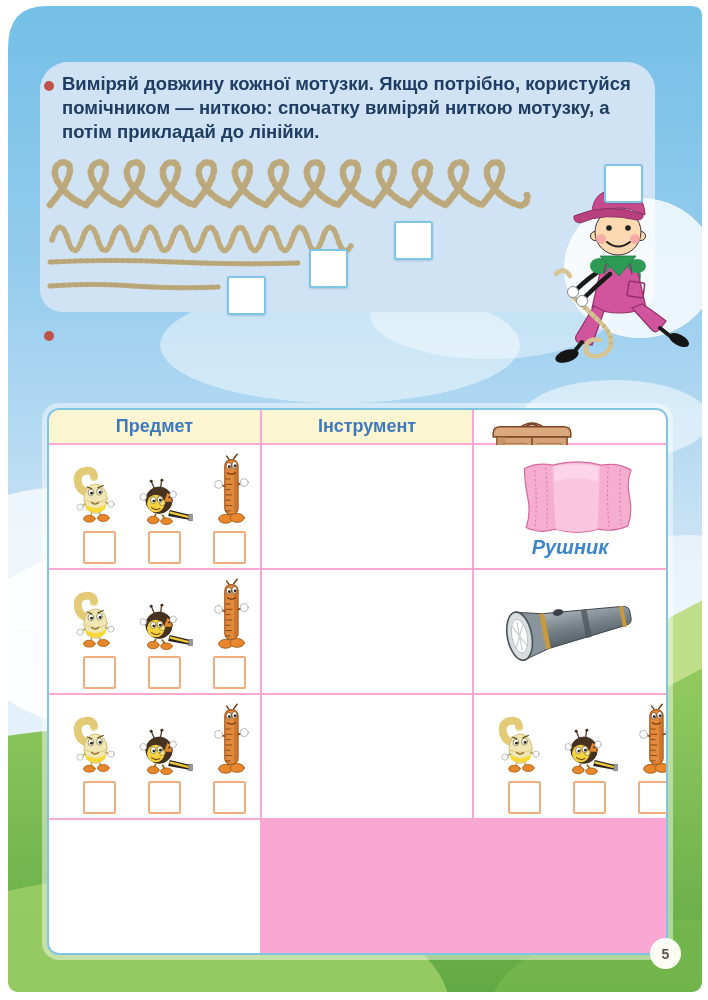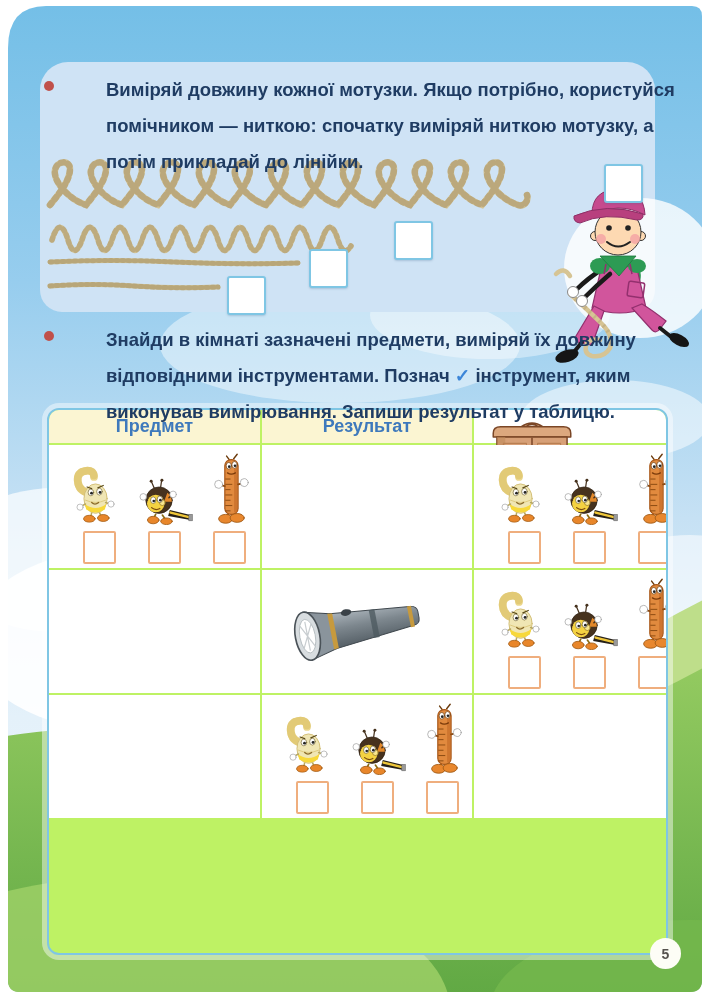--- a/index.html
+++ b/index.html
@@ -4,35 +4,35 @@
 <style>
   html,body{margin:0;padding:0;background:#ffffff;}
   .page{position:relative;width:708px;height:1000px;background:#fff;overflow:hidden;
         font-family:"Liberation Sans",sans-serif;}
   .layer{position:absolute;left:0;top:0;}
   
   .panel1{position:absolute;left:40px;top:62px;width:615px;height:250px;
           background:#cfe3f5;border-radius:28px 28px 22px 22px;z-index:1;}
   
   .task-text{position:absolute;z-index:6;font-weight:bold;font-size:18.5px;
-             line-height:36px;color:#1f3c63;margin-left:44px;}
+             line-height:24px;color:#1f3c63;}
   .task1-text{left:62px;top:72px;width:586px;}
   .task2-text{left:62px;top:322px;width:578px;}
   .bullet{position:absolute;width:10px;height:10px;border-radius:50%;
           background:#c0504a;z-index:6;}
   .check{color:#3c86d8;font-weight:bold;}
   
   .rope-box{position:absolute;width:35px;height:35px;background:#fff;
             border:2px solid #7fc6e4;border-radius:3px;z-index:5;
             box-shadow:0 1px 2px rgba(60,100,140,.25);}
   
   .meas-table{position:absolute;left:47px;top:408px;width:617px;z-index:5;
               display:grid;grid-template-columns:211px 210px 192px;
               grid-template-rows:33px 123px 123px 123px 133px;
-              gap:2px;background:#bef264;border:2px solid #7fc6e4;
+              gap:2px;background:#f9a8d4;border:2px solid #7fc6e4;
               border-radius:12px;overflow:hidden;
               box-shadow:0 0 0 5px rgba(255,255,255,.45);}
   .th{background:#fbf5d2;display:flex;align-items:center;justify-content:center;
       font-weight:bold;font-size:18px;color:#3e79bc;}
   .td{background:#ffffff;position:relative;}
   .lbl{position:absolute;font-style:italic;font-weight:bold;font-size:20px;
        color:#3e86c9;text-align:center;}
   .lbl-r1{left:106px;top:58px;width:100px;}
   .lbl-bottom{left:0;bottom:9px;width:100%;}
   .obj-svg{position:absolute;}
@@ -182,21 +182,20 @@
     <path d="M 16,96 Q 24,88 30,98 M 30,116 Q 48,132 62,146 Q 74,158 70,170 Q 64,180 52,178 Q 44,176 46,168 Q 48,160 60,162" stroke="#d6c494" stroke-width="4.5" fill="none" stroke-linecap="round"></path>
     <path d="M 30,116 Q 48,132 62,146 Q 74,158 70,170" stroke="#b5a276" stroke-width="4.5" fill="none" stroke-dasharray="2 4.5" opacity="0.5"></path>
     <circle cx="33" cy="114" r="5.5" fill="#fff" stroke="#8a8a8a" stroke-width="1"></circle>
     <circle cx="42" cy="123" r="5.5" fill="#fff" stroke="#8a8a8a" stroke-width="1"></circle>
     <path d="M 42,164 L 34,174 M 120,150 L 130,158" stroke="#1a1a1a" stroke-width="4" stroke-linecap="round"></path>
     <ellipse cx="27" cy="178" rx="12" ry="6" fill="#151515" transform="rotate(-18 27 178)"></ellipse>
     <ellipse cx="139" cy="162" rx="11" ry="5.5" fill="#151515" transform="rotate(28 139 162)"></ellipse>
   </svg>
 
   <span class="bullet" style="left:44px;top:331px;"></span>
-  <div class="task-text task2-text"><span>Знайди в кімнаті зазначені предмети, виміряй їх довжину відповідними інструментами. Познач </span><span class="check">✓</span><span> інструмент, яким виконував вимірювання. Запиши результат у таблицю.</span></div>
 
   <svg width="0" height="0" style="position:absolute;">
     <defs>
       <symbol id="sym-thread" viewBox="0 0 62 74">
         <g stroke-linecap="round">
           <path d="M 25,36 Q 11,33 10,20 Q 9,8 21,7 Q 31,6 31,15" fill="none" stroke="#ecd88e" stroke-width="10"></path>
           <path d="M 25,36 Q 11,33 10,20 Q 9,8 21,7 Q 31,6 31,15" fill="none" stroke="#d8bc5e" stroke-width="10" stroke-dasharray="2 4" opacity="0.5"></path>
           <path d="M 28,61 L 27,66 M 38,61 L 40,65" stroke="#b8a860" stroke-width="2"></path>
           <ellipse cx="33" cy="43" rx="15" ry="19" fill="#f0e6b4" stroke="#d0bc74" stroke-width="1.2"></ellipse>
           <path d="M 19,50 Q 33,60 47,50 L 45,57 Q 33,65 21,57 Z" fill="#f7d83a"></path>
@@ -256,21 +255,21 @@
           <circle cx="36" cy="38" r="4.5" fill="#fff" stroke="#9a9a9a" stroke-width="0.8"></circle>
           <ellipse cx="15" cy="79" rx="8" ry="5" fill="#e8872e" stroke="#a05a14" stroke-width="1"></ellipse>
           <ellipse cx="28" cy="78" rx="8" ry="5" fill="#e8872e" stroke="#a05a14" stroke-width="1"></ellipse>
         </g>
       </symbol>
     </defs>
   </svg>
 
   <div class="meas-table">
     <div class="th">Предмет</div>
-    <div class="th">Результат</div>
+    <div class="th">Інструмент</div>
 
     <div class="td">
       <svg class="obj-svg" style="left:10px;top:6px;" width="96" height="112" viewBox="0 0 104 116">
         <g stroke="#7a4626" stroke-width="1.6" stroke-linejoin="round">
           <path d="M 40,9 Q 52,1 64,9 L 59,9 Q 52,4 45,9 Z" fill="#dca87e"></path>
           <path d="M 10,16 Q 10,9 18,9 L 86,9 Q 94,9 94,16 L 94,20 L 10,20 Z" fill="#dca87e"></path>
           <rect x="14" y="20" width="76" height="68" fill="#d7a077"></rect>
           <rect x="14" y="20" width="9" height="68" fill="#c08a5c" stroke="none" opacity="0.6"></rect>
           <line x1="52" y1="21" x2="52" y2="87"></line>
           <rect x="21" y="27" width="25" height="54" fill="none" stroke="#b97f52" stroke-width="1.2"></rect>
@@ -301,20 +300,29 @@
         <svg width="40" height="76" viewBox="0 0 42 86">
             <use href="#sym-ruler"></use>
           </svg>
         </span>
       <span class="cb cb-1"></span>
       <span class="cb cb-2"></span>
       <span class="cb cb-3"></span>
     </div>
     <div class="td"></div>
 
+    <div class="td">
+      <svg class="obj-svg" style="left:28px;top:12px;" width="150" height="82" viewBox="0 0 156 100">
+        <path d="M 14,14 Q 30,6 48,10 Q 78,2 108,10 Q 128,6 144,16 Q 138,30 142,48 Q 146,68 140,84 Q 122,92 104,88 Q 78,96 52,88 Q 32,94 16,86 Q 22,68 18,50 Q 14,30 14,14 Z" fill="#f6aed0" stroke="#d66aa0" stroke-width="1.5"></path>
+        <path d="M 48,11 Q 78,4 106,11 L 103,88 Q 78,95 52,88 Z" fill="#fbc9e0" opacity="0.9"></path>
+        <path d="M 50,12 Q 78,6 104,12 L 103,30 Q 78,22 51,30 Z" fill="#fddcEC" opacity="0.7"></path>
+        <path d="M 26,16 Q 30,50 27,84 M 40,13 Q 43,50 41,86 M 116,12 Q 114,50 117,85 M 131,15 Q 129,50 132,83" fill="none" stroke="#d66aa0" stroke-width="1.1" stroke-dasharray="2.5 3"></path>
+      </svg>
+      <span class="lbl lbl-bottom">Рушник</span>
+    </div>
     <div class="td">
       <span class="inst inst-1">
         <svg width="48" height="58" viewBox="0 0 62 74">
             <use href="#sym-thread"></use>
           </svg>
         </span>
       <span class="inst inst-2">
         <svg width="62" height="48" viewBox="0 0 72 58">
             <use href="#sym-tape"></use>
           </svg>

